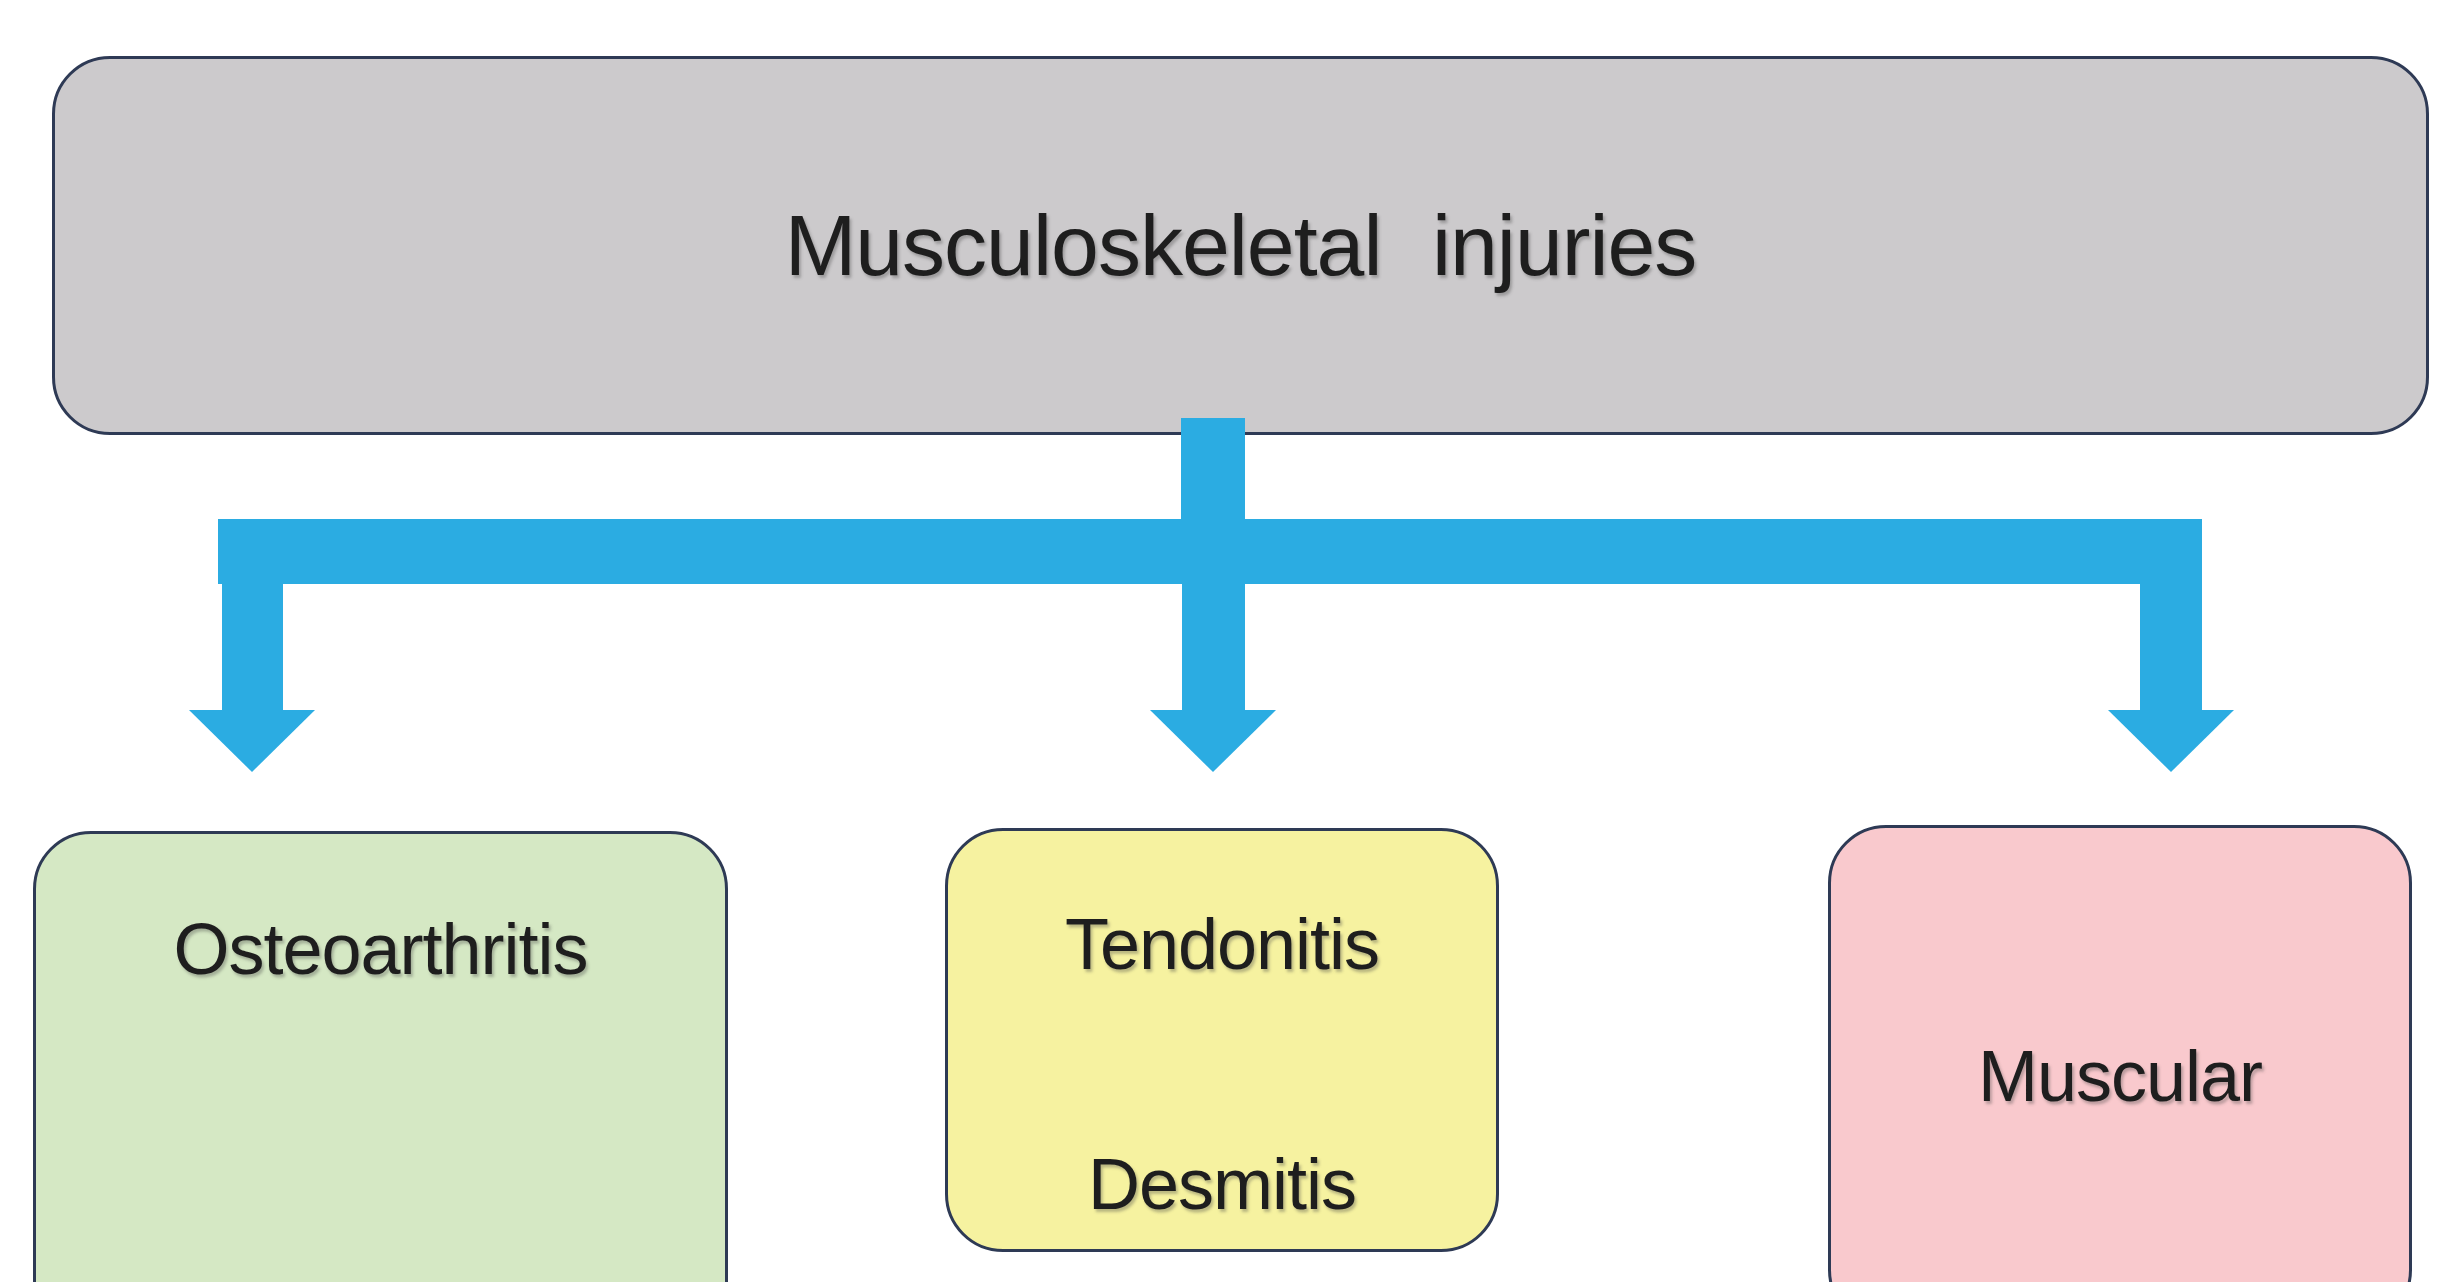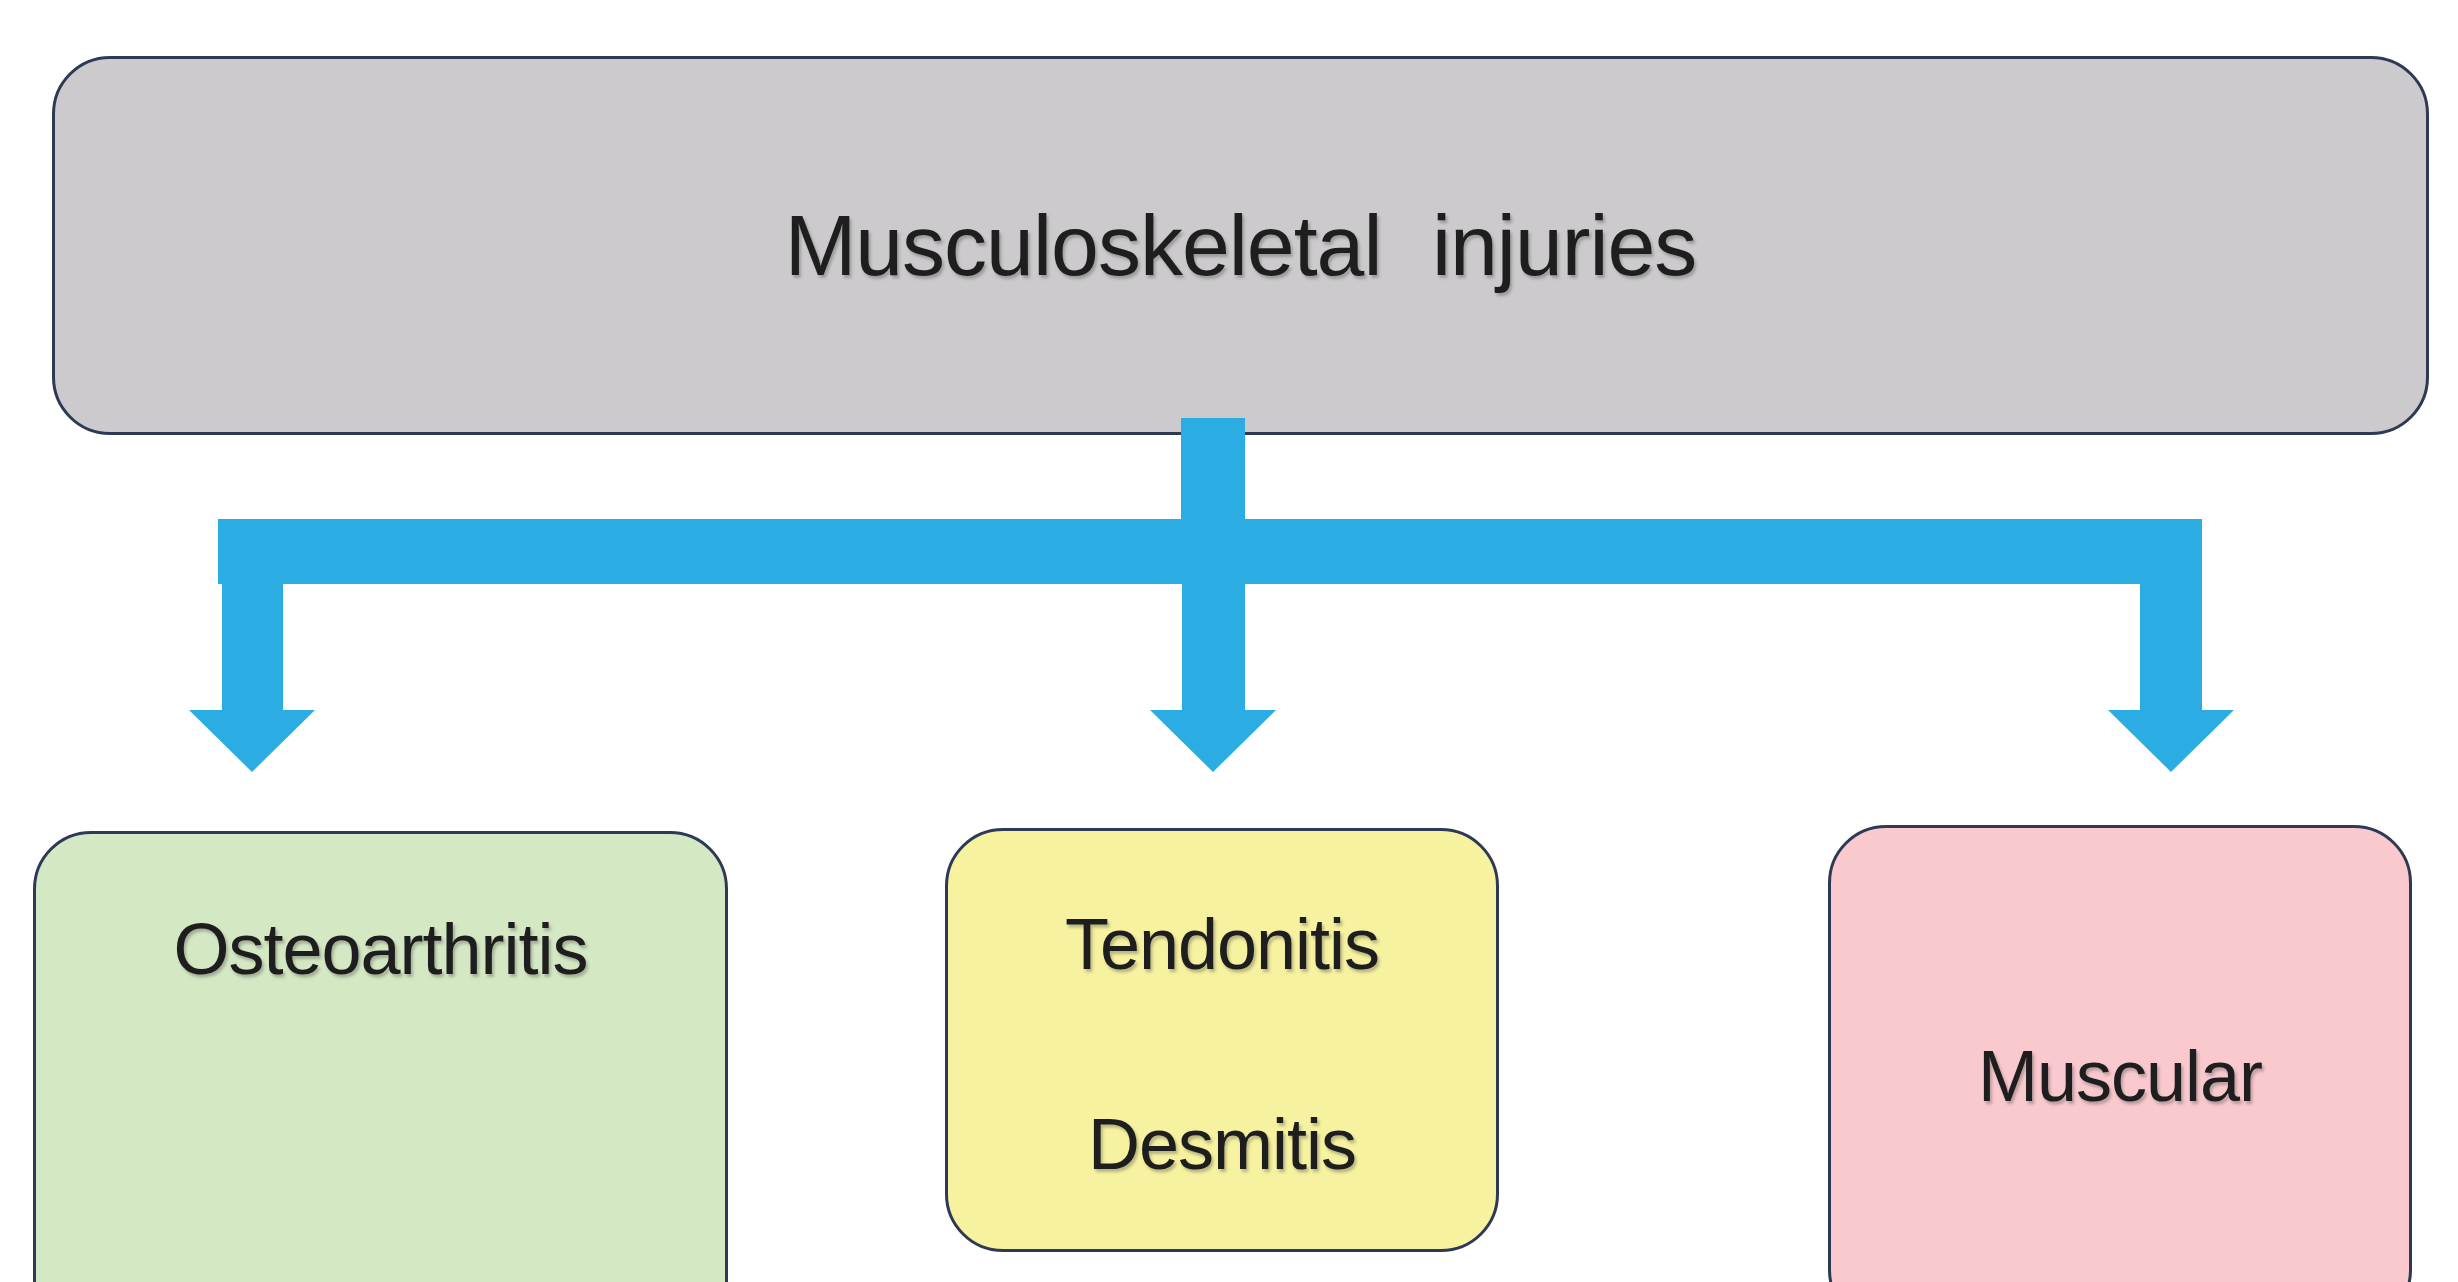--- a/index.html
+++ b/index.html
@@ -53,21 +53,21 @@
     width: 695px; height: 538px;
     background: var(--c-green_fill, #d5e8c4);
     justify-content: space-between;
     padding: 74px 10px 56px 10px;
   }
   #branch-yellow {
     left: 945px; top: 828px;
     width: 554px; height: 424px;
     background: var(--c-yellow_fill, #f6f2a0);
     justify-content: space-between;
-    padding: 72px 10px 64px 10px;
+    padding: 72px 10px 24px 10px;
   }
   #branch-pink {
     left: 1828px; top: 825px;
     width: 584px; height: 503px;
     background: var(--c-pink_fill, #f9c9cd);
     justify-content: center;
   }
   #branch-pink .branch-line { line-height: 1.42; }
 
   

